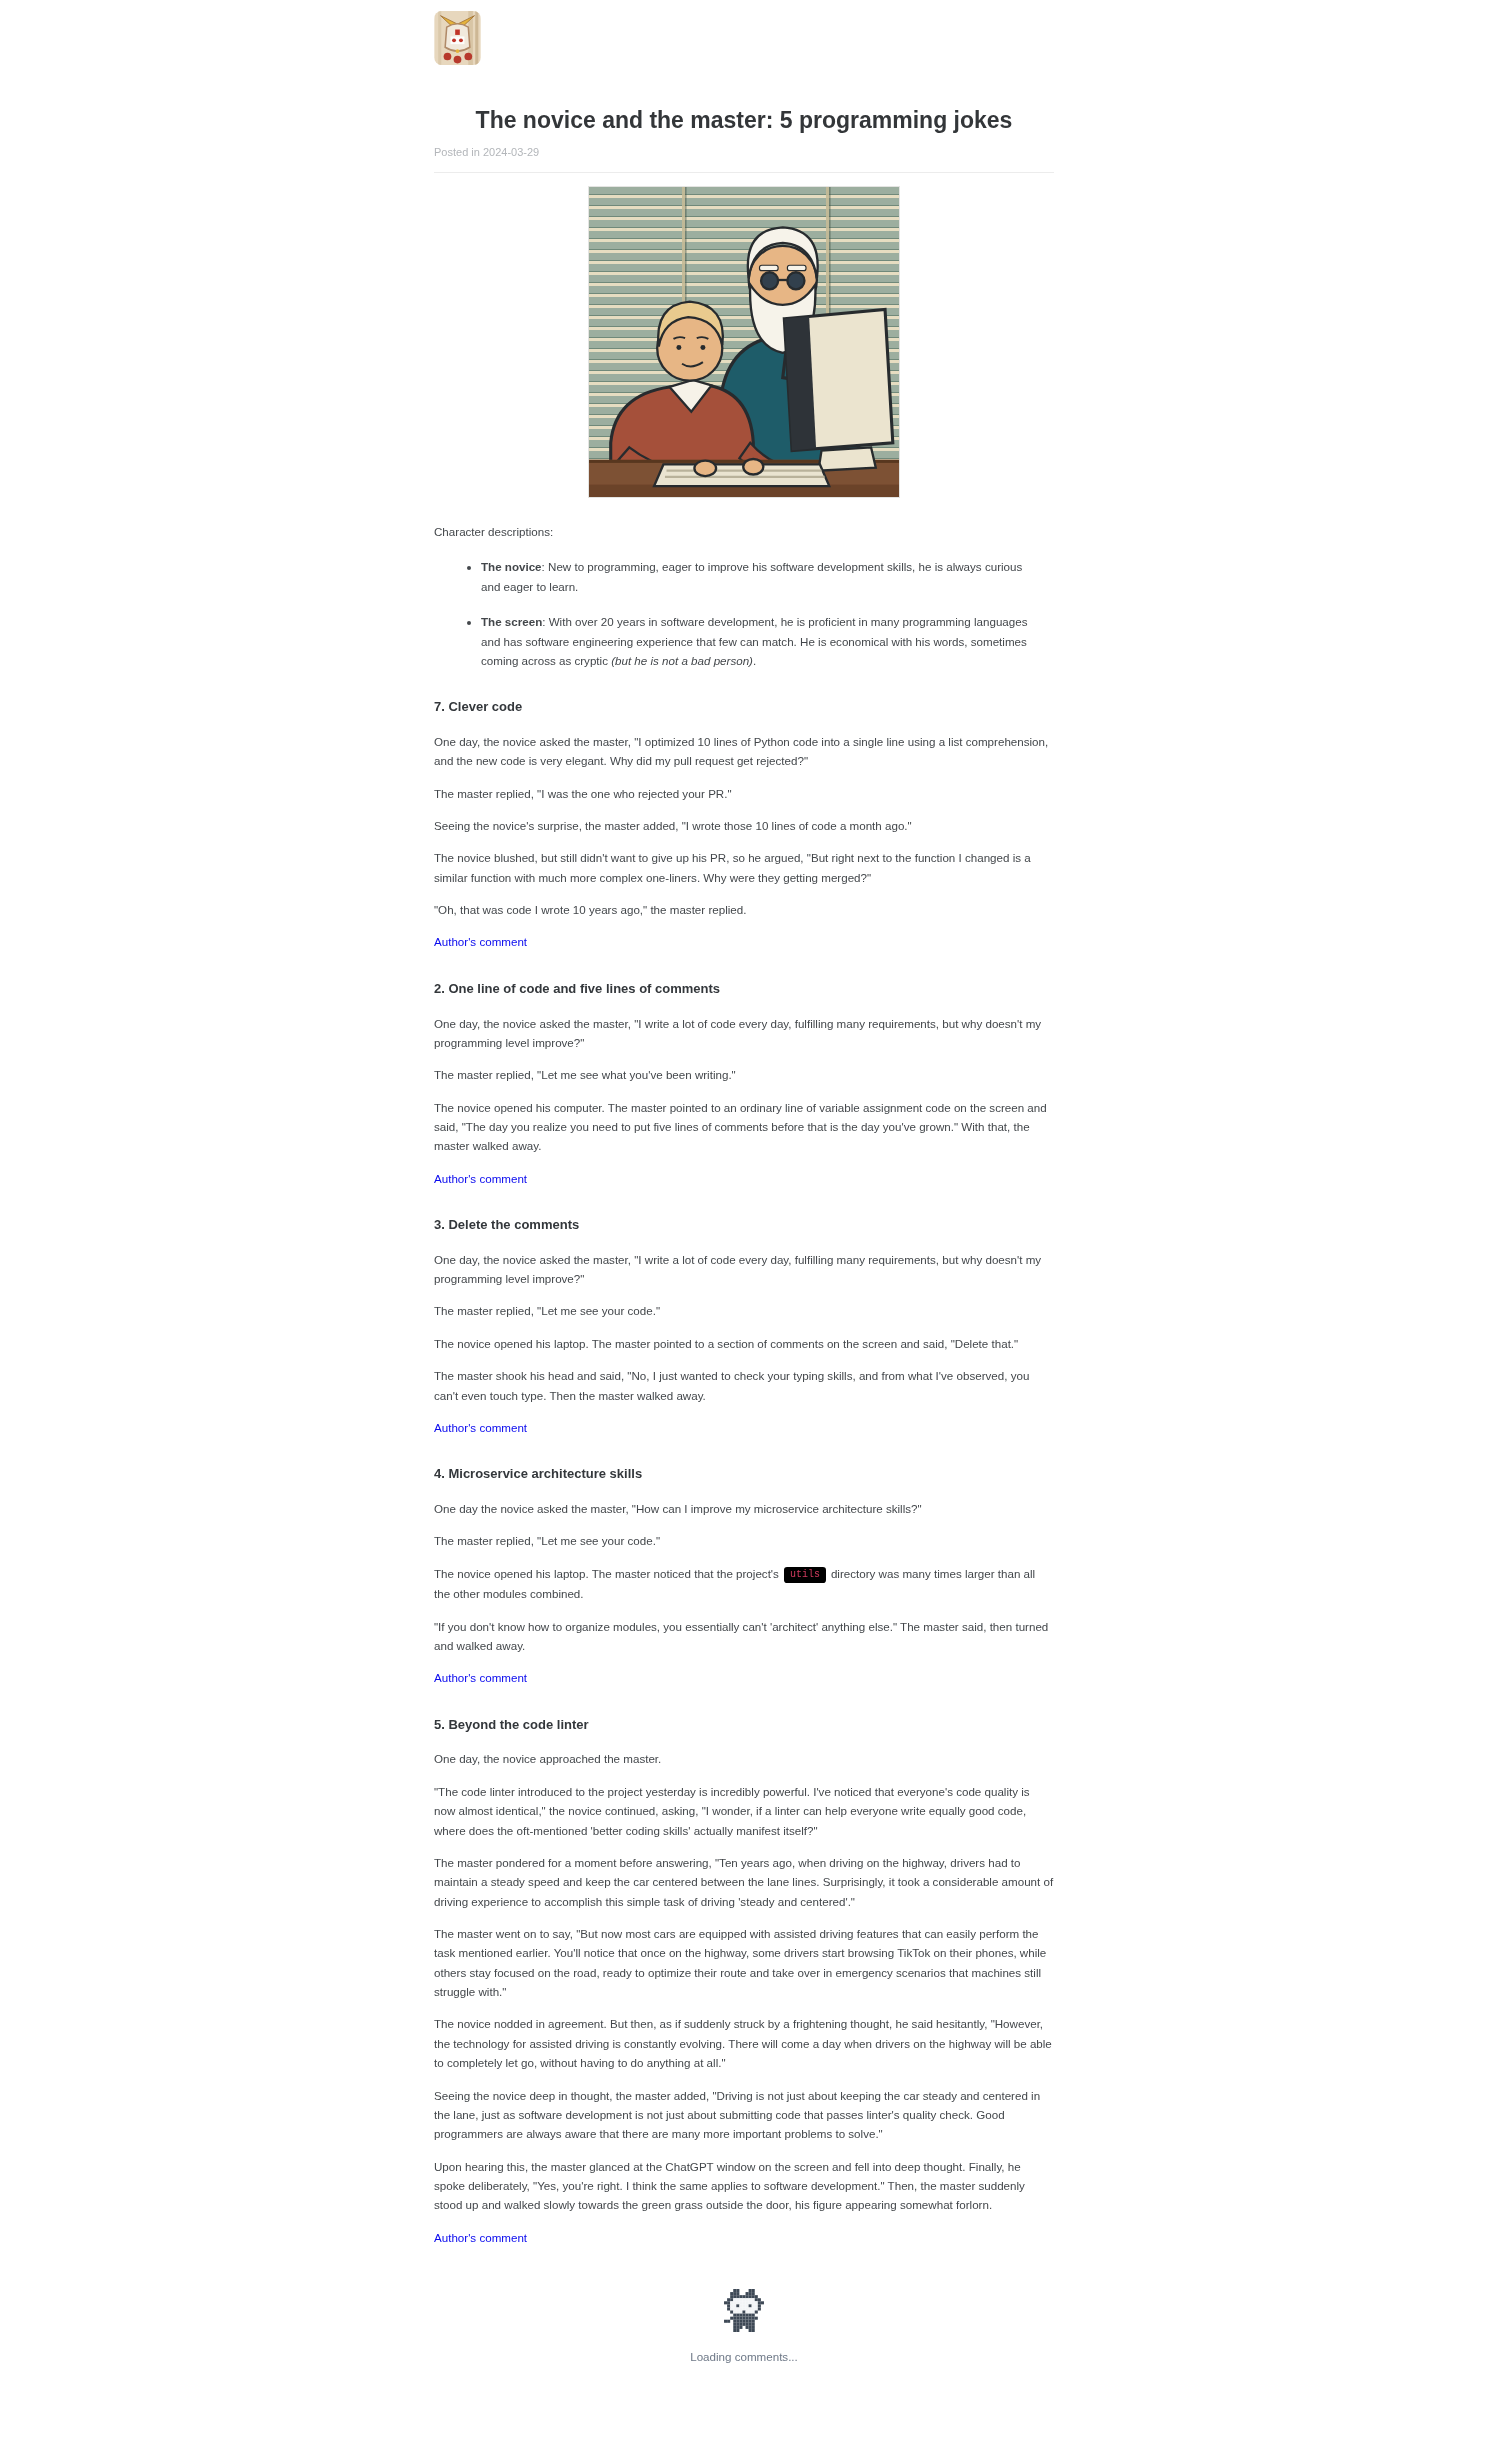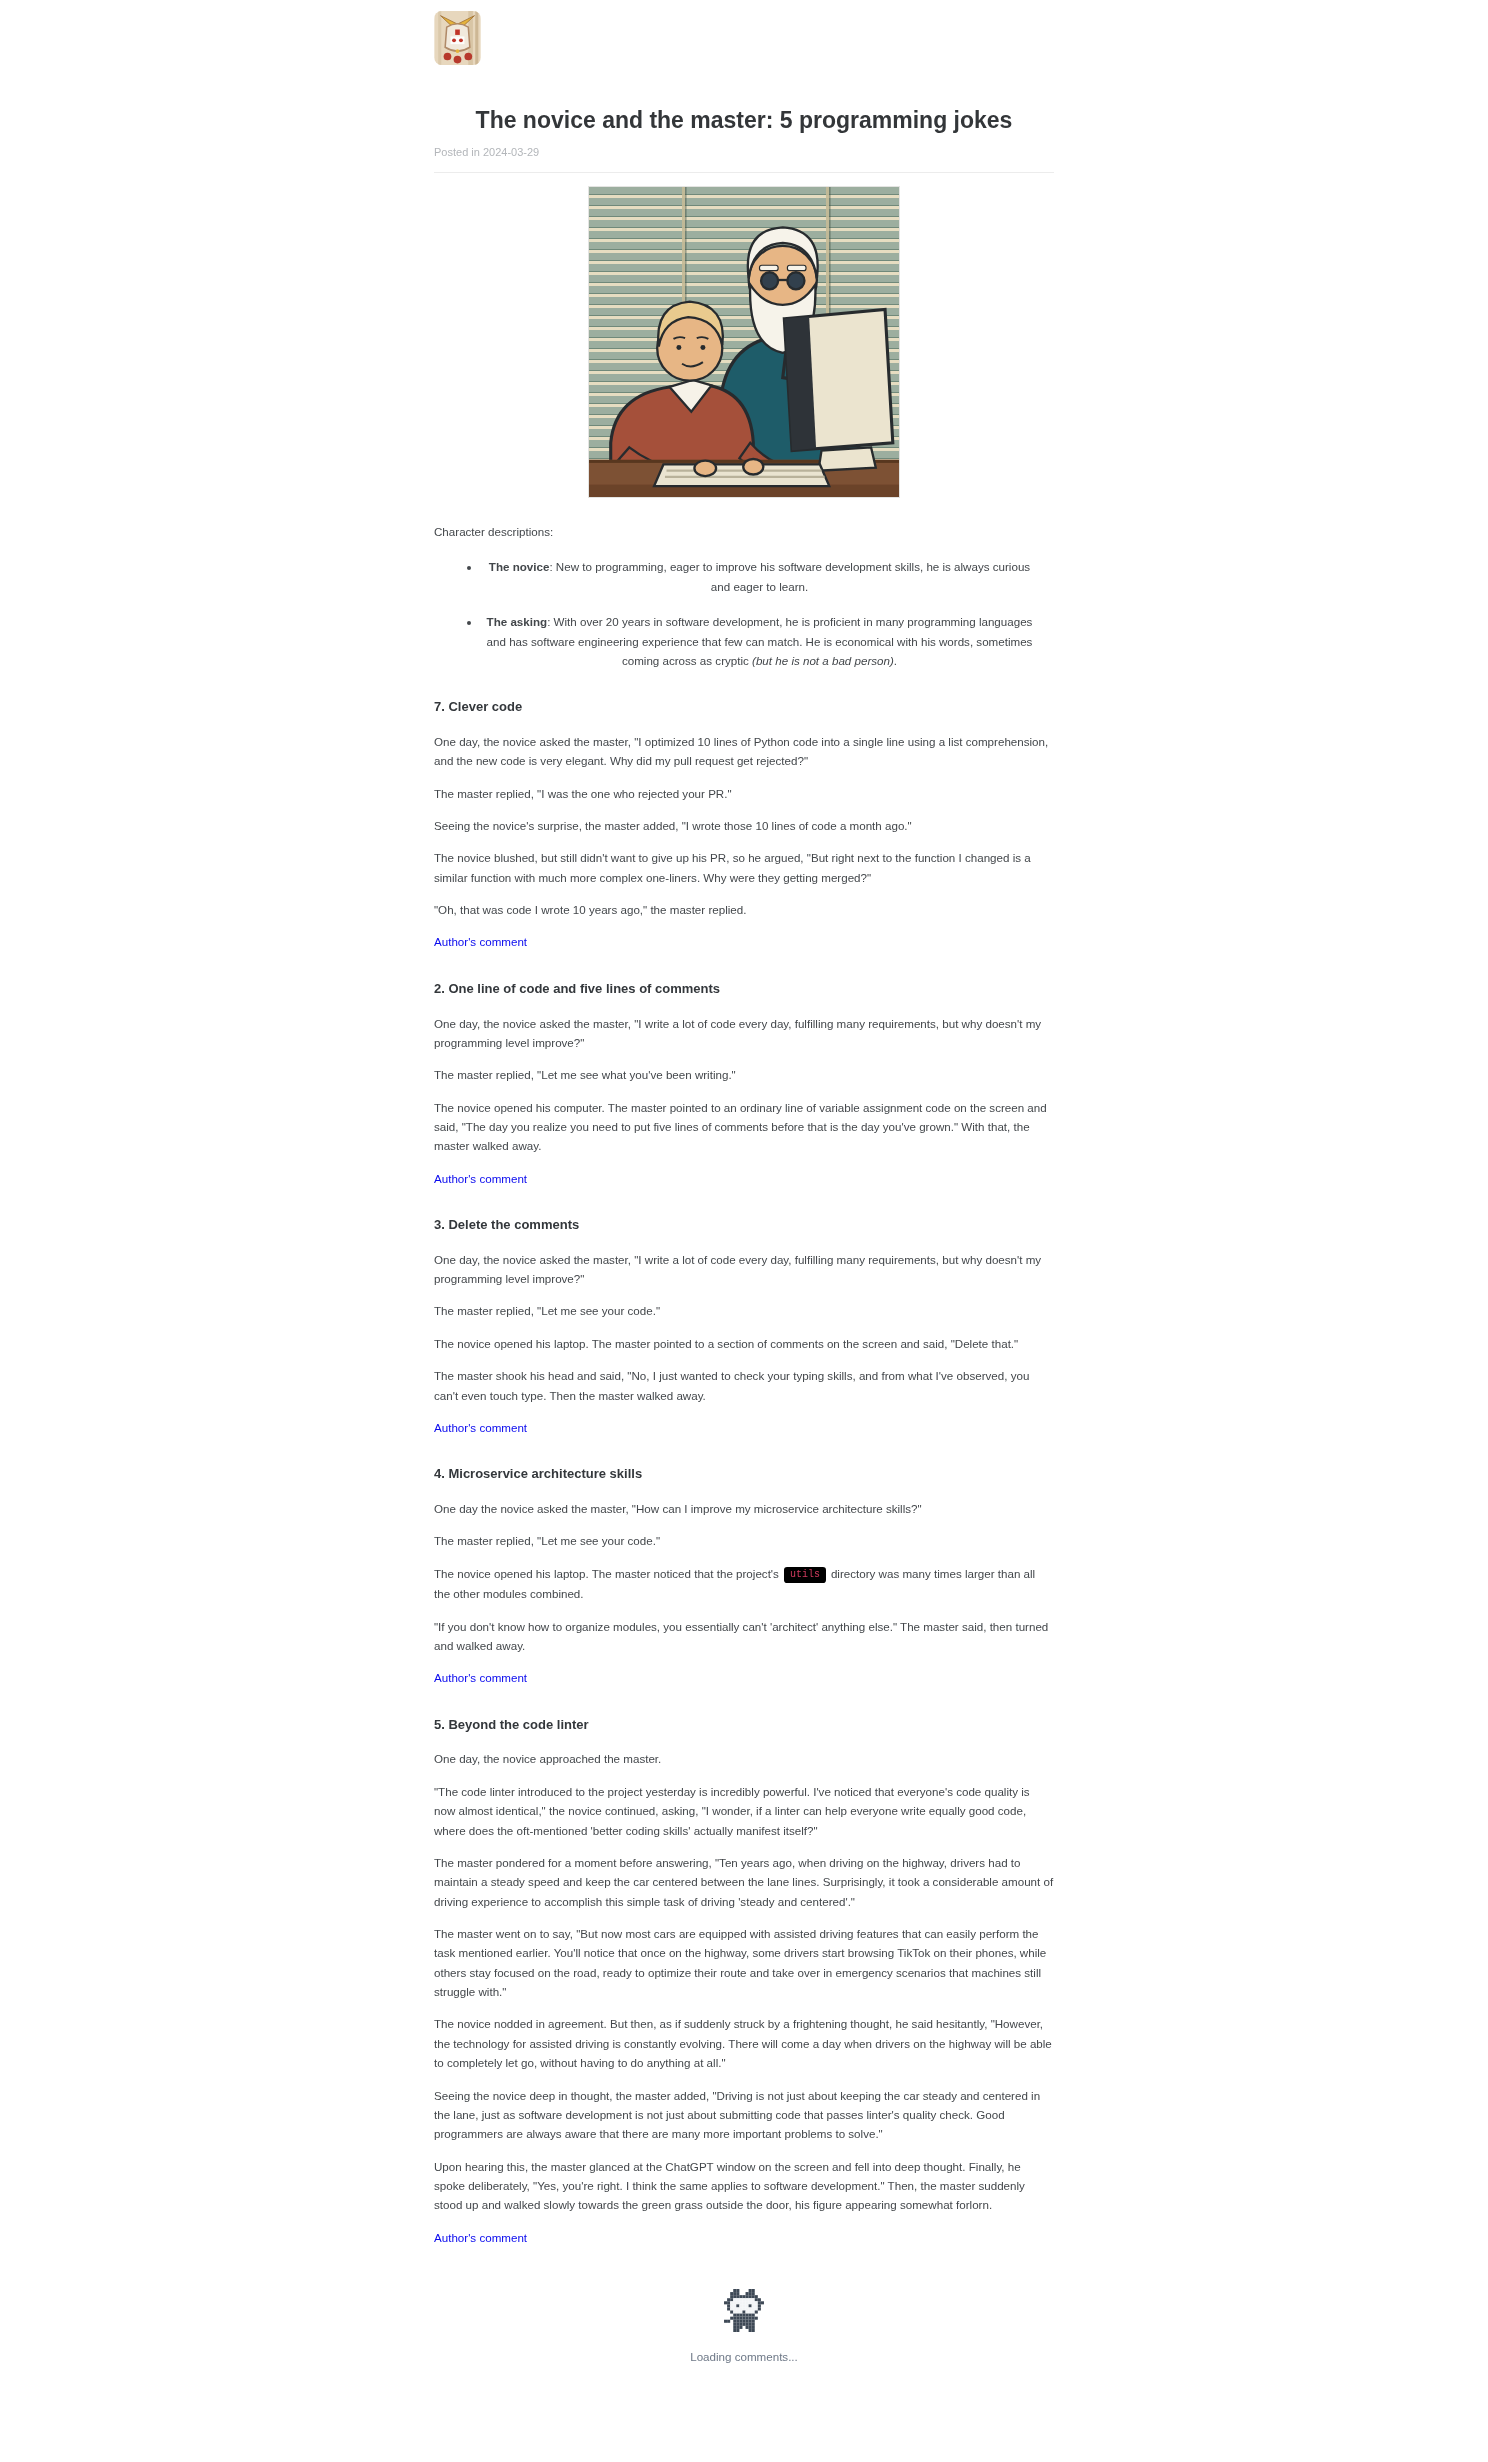--- a/index.html
+++ b/index.html
@@ -33,21 +33,21 @@
       #e6ddc1 8.5px, #e6ddc1 11px);
   }
   .blind-cord { position: absolute; top: 0; bottom: 0; width: 3.1px; background: rgba(196,186,150,0.9); box-shadow: 1.6px 0 0 rgba(60,75,62,0.45); }
   .cord-left { left: 93px; }
   .cord-right { left: 237px; }
   .hero-frame svg { position: absolute; left: 0; top: 0; }
 
   
   p.para { margin: 13px 0; }
   ul.char-list { margin: 13px 0; padding-left: 31px; }
-  ul.char-list li { margin: 16px; text-align: center; }
+  ul.char-list li { margin: 16px; }
   h2.section-heading { font-size: 13px; color: #33373b; margin: 26px 0 14px; font-weight: bold; }
   a.author-link { color: #0a0aee; text-decoration: none; }
   code.inline-code {
     font-family: "Liberation Mono", "DejaVu Sans Mono", monospace;
     font-size: 10px; color: #cf3b5e; background: #000000;
     padding: 2.3px 6.2px; border-radius: 3.1px; margin: 0 1.6px;
   }
 
   
   .comments { text-align: center; margin-top: 42px; }
@@ -134,21 +134,21 @@
         <ellipse cx="150" cy="363" rx="14" ry="10" fill="#e7b685" stroke="#272b2e" stroke-width="3"></ellipse>
         <ellipse cx="212" cy="361" rx="13" ry="10" fill="#e7b685" stroke="#272b2e" stroke-width="3"></ellipse>
       </svg>
     </div>
   </figure>
 
   <p class="para">Character descriptions:</p>
 
   <ul class="char-list">
     <li><strong>The novice</strong><span>: New to programming, eager to improve his software development skills, he is always curious and eager to learn.</span></li>
-    <li><strong>The asking</strong><span>: With over 20 years in software development, he is proficient in many programming languages and has software engineering experience that few can match. He is economical with his words, sometimes coming across as cryptic </span><em>(but he is not a bad person)</em><span>.</span></li>
+    <li><strong>The screen</strong><span>: With over 20 years in software development, he is proficient in many programming languages and has software engineering experience that few can match. He is economical with his words, sometimes coming across as cryptic </span><em>(but he is not a bad person)</em><span>.</span></li>
   </ul>
 
   <main id="sections-root">
       <h2 class="section-heading">7. Clever code</h2>
       <p class="para"><span>One day, the novice asked the master, "I optimized 10 lines of Python code into a single line using a list comprehension, and the new code is very elegant. Why did my pull request get rejected?"</span></p>
       <p class="para"><span>The master replied, "I was the one who rejected your PR."</span></p>
       <p class="para"><span>Seeing the novice's surprise, the master added, "I wrote those 10 lines of code a month ago."</span></p>
       <p class="para"><span>The novice blushed, but still didn't want to give up his PR, so he argued, "But right next to the function I changed is a similar function with much more complex one-liners. Why were they getting merged?"</span></p>
       <p class="para"><span>"Oh, that was code I wrote 10 years ago," the master replied.</span></p>
       <p class="para"><a href="#" class="author-link">Author's comment</a></p>

